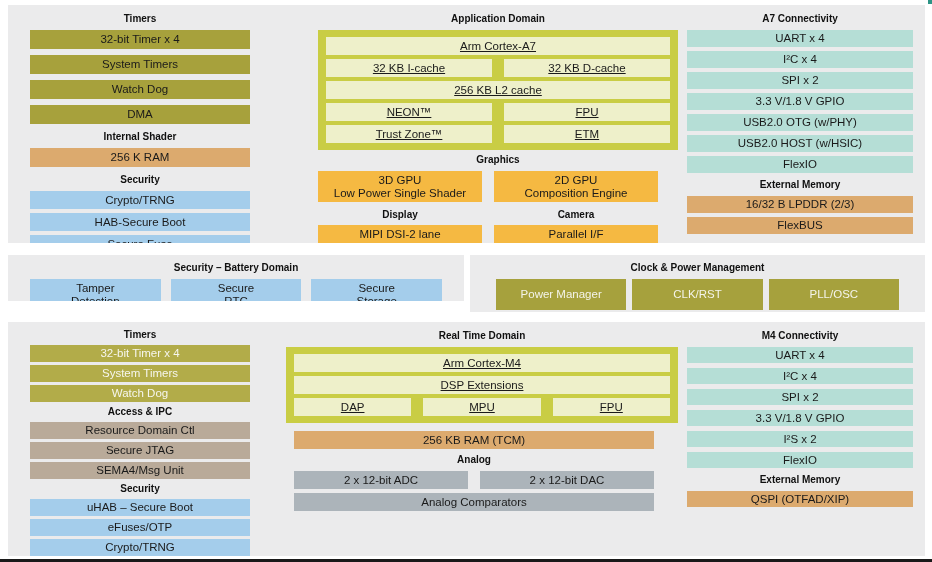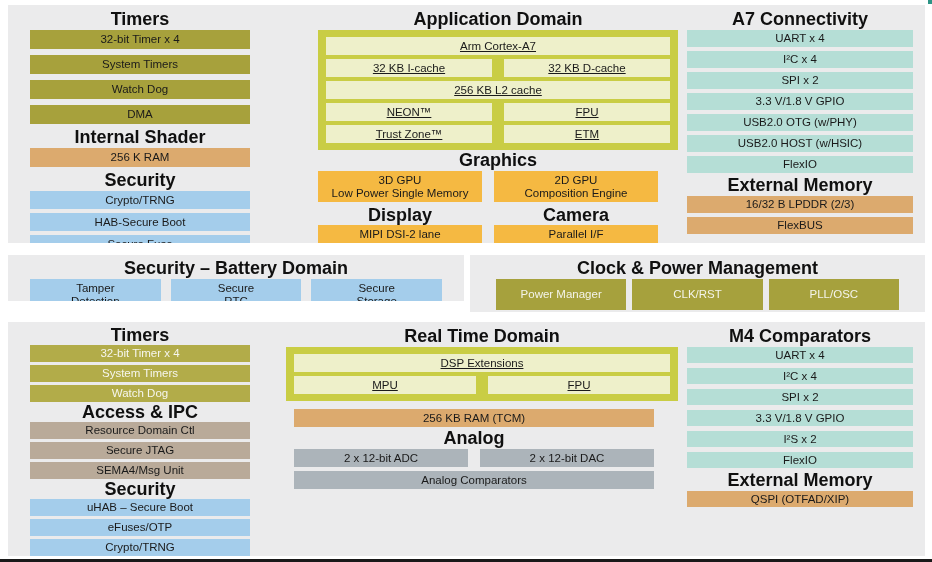--- a/index.html
+++ b/index.html
@@ -15,21 +15,21 @@
   #panel-bottom { left:8px;   top:322px; width:917px; height:234px; display:flex; padding:4px 12px 0 22px; }
   #bottom-line  { position:absolute; left:0; top:559px; width:932px; height:3px; background:#191919; }
   #corner-dot   { position:absolute; left:928px; top:0; width:4px; height:4px; background:#2d9486; }
 
   .col { overflow:hidden; }
   .tp-left  { width:220px; flex:none; }
   .tp-mid   { width:392px; flex:none; margin-left:36px; margin-right:9px;padding-left:32px; }
   .tp-right { flex:1; }
 
   .hdr {
-    font-weight:bold; font-size:18px; line-height:14px; text-align:center;
+    font-weight:bold; font-size:10px; line-height:14px; text-align:center;
     color:#101010; margin:3px 0 4px 0; white-space:nowrap;
   }
   .box {
     display:flex; align-items:center; justify-content:center; text-align:center;
     font-size:11.5px; line-height:13px; height:19px; margin-bottom:6px; width:100%;
     white-space:nowrap;
   }
   .ml { white-space:pre-line; }
   .tall { height:31px; }
 
@@ -108,21 +108,21 @@
         <div class="box">FPU</div>
       </div>
       <div class="row">
         <div class="box">Trust Zone™</div>
         <div class="box">ETM</div>
       </div>
     </div>
     <div class="hdr">Graphics</div>
     <div class="row sub">
       <div class="box gold tall ml">3D GPU
-Low Power Single Memory</div>
+Low Power Single Shader</div>
       <div class="box gold tall ml">2D GPU
 Composition Engine</div>
     </div>
     <div class="row sub">
       <div class="hdr">Display</div>
       <div class="hdr">Camera</div>
     </div>
     <div class="row sub">
       <div class="box gold">MIPI DSI-2 lane</div>
       <div class="box gold">Parallel I/F</div>
@@ -178,40 +178,42 @@
     <div class="box taupe">SEMA4/Msg Unit</div>
     <div class="hdr">Security</div>
     <div class="box blue">uHAB – Secure Boot</div>
     <div class="box blue">eFuses/OTP</div>
     <div class="box blue">Crypto/TRNG</div>
   </div>
 
   <div class="col bp-mid">
     <div class="hdr">Real Time Domain</div>
     <div class="corebox">
+      <div class="box">Arm Cortex-M4</div>
       <div class="box">DSP Extensions</div>
       <div class="row">
+        <div class="box">DAP</div>
         <div class="box">MPU</div>
         <div class="box">FPU</div>
       </div>
     </div>
     <div class="ram-gap"></div>
     <div class="sub">
       <div class="box tan">256 KB RAM (TCM)</div>
       <div class="hdr">Analog</div>
       <div class="row">
         <div class="box gray">2 x 12-bit ADC</div>
         <div class="box gray">2 x 12-bit DAC</div>
       </div>
       <div class="box gray">Analog Comparators</div>
     </div>
   </div>
 
   <div class="col bp-right">
-    <div class="hdr">M4 Comparators</div>
+    <div class="hdr">M4 Connectivity</div>
     <div class="box teal">UART x 4</div>
     <div class="box teal">I²C x 4</div>
     <div class="box teal">SPI x 2</div>
     <div class="box teal">3.3 V/1.8 V GPIO</div>
     <div class="box teal">I²S x 2</div>
     <div class="box teal">FlexIO</div>
     <div class="hdr second">External Memory</div>
     <div class="box tan">QSPI (OTFAD/XIP)</div>
   </div>
 </div>

